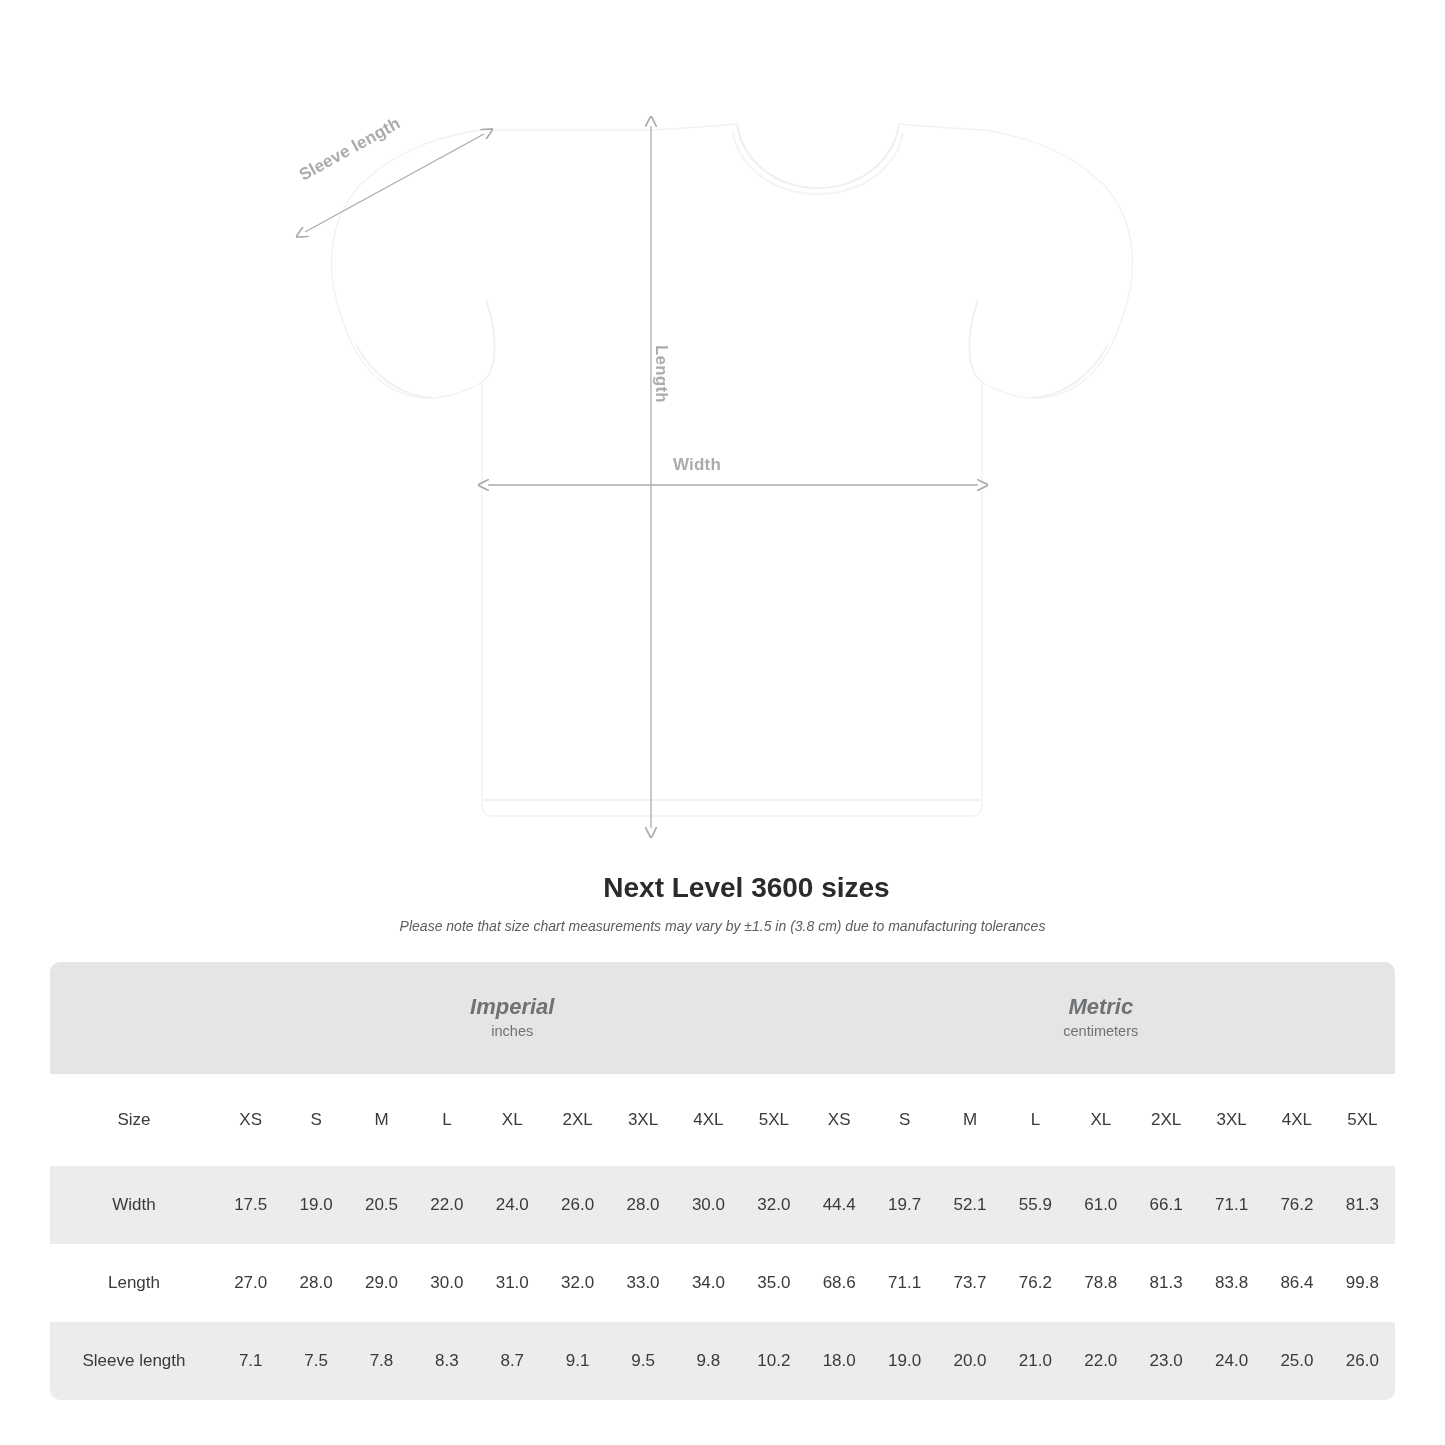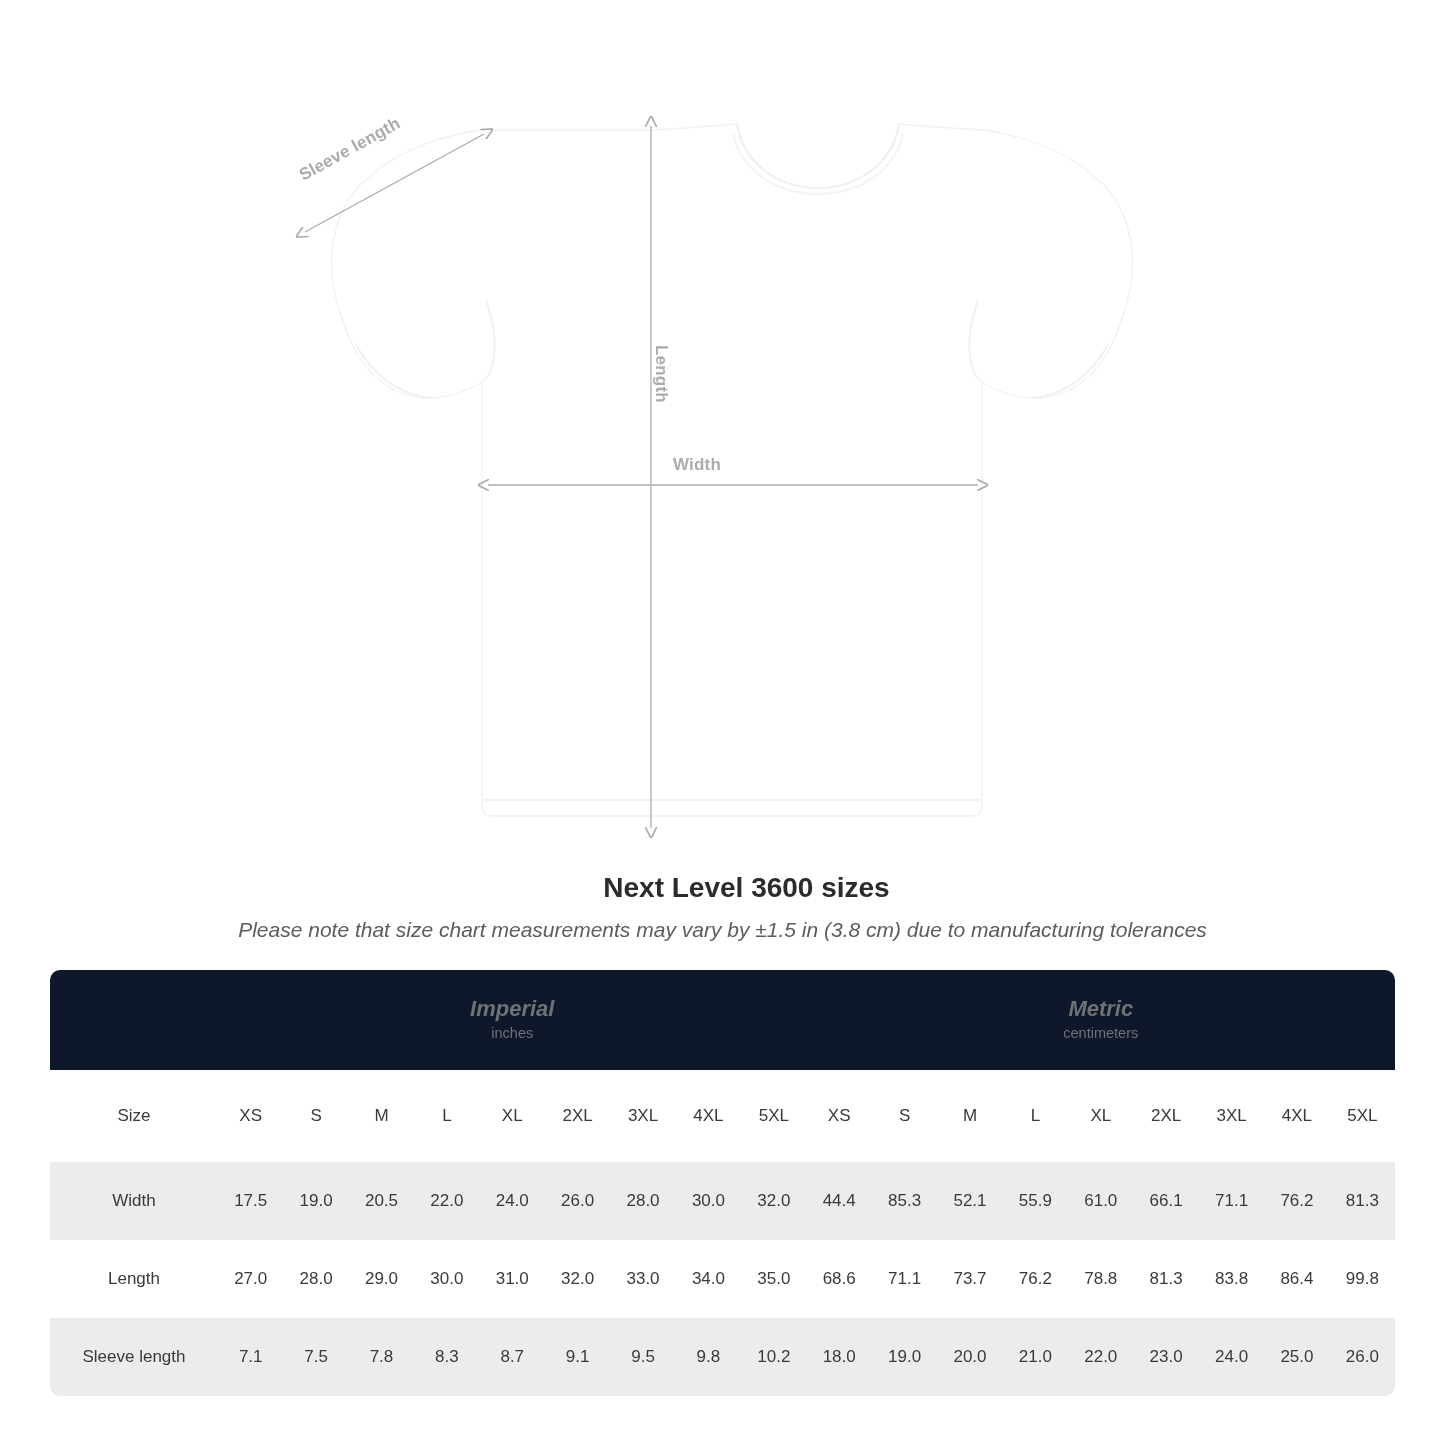--- a/index.html
+++ b/index.html
@@ -61,21 +61,21 @@
     margin-top: 22px;
   }
   .main-title {
     font-size: 28px;
     font-weight: bold;
     color: #2b2b2b;
     margin: 0;
     padding-left: 48px;
   }
   .subtitle {
-    font-size: 21px;
+    font-size: 14px;
     font-style: italic;
     color: #5c5c5c;
     margin: 14px 0 0 0;
   }
 
   
   .table-wrap {
     margin: 28px 50px 0 50px;
   }
   table.size-table {
@@ -83,22 +83,22 @@
     width: 1345px;
     table-layout: fixed;
   }
   table.size-table td, table.size-table th {
     text-align: center;
     vertical-align: middle;
     font-weight: normal;
     padding: 0;
   }
   .hdr-row td {
-    height: 100px;
-    background: #0f172a;
+    height: 112px;
+    background: #e5e5e5;
   }
   .hdr-row td:first-child {
     border-top-left-radius: 10px;
   }
   .hdr-row td:last-child {
     border-top-right-radius: 10px;
   }
   .unit-sys {
     font-size: 22px;
     font-weight: bold;
@@ -274,21 +274,21 @@
           <td>17.5</td>
           <td>19.0</td>
           <td>20.5</td>
           <td>22.0</td>
           <td>24.0</td>
           <td>26.0</td>
           <td>28.0</td>
           <td>30.0</td>
           <td>32.0</td>
           <td>44.4</td>
-          <td>85.3</td>
+          <td>19.7</td>
           <td>52.1</td>
           <td>55.9</td>
           <td>61.0</td>
           <td>66.1</td>
           <td>71.1</td>
           <td>76.2</td>
           <td>81.3</td>
         </tr>
 
         <tr class="data-row plain">

